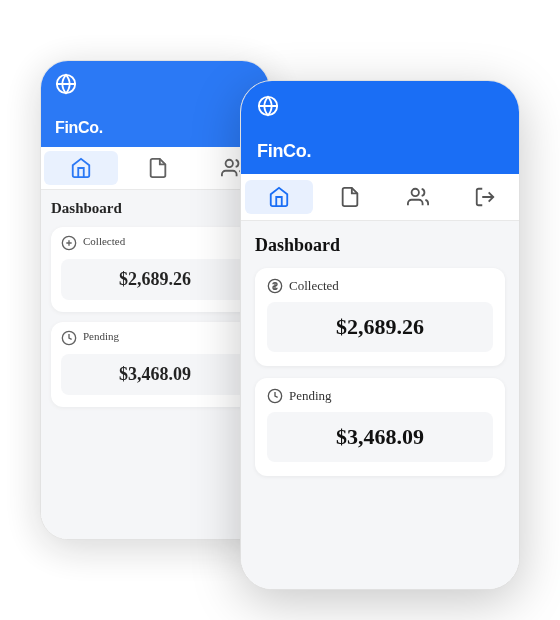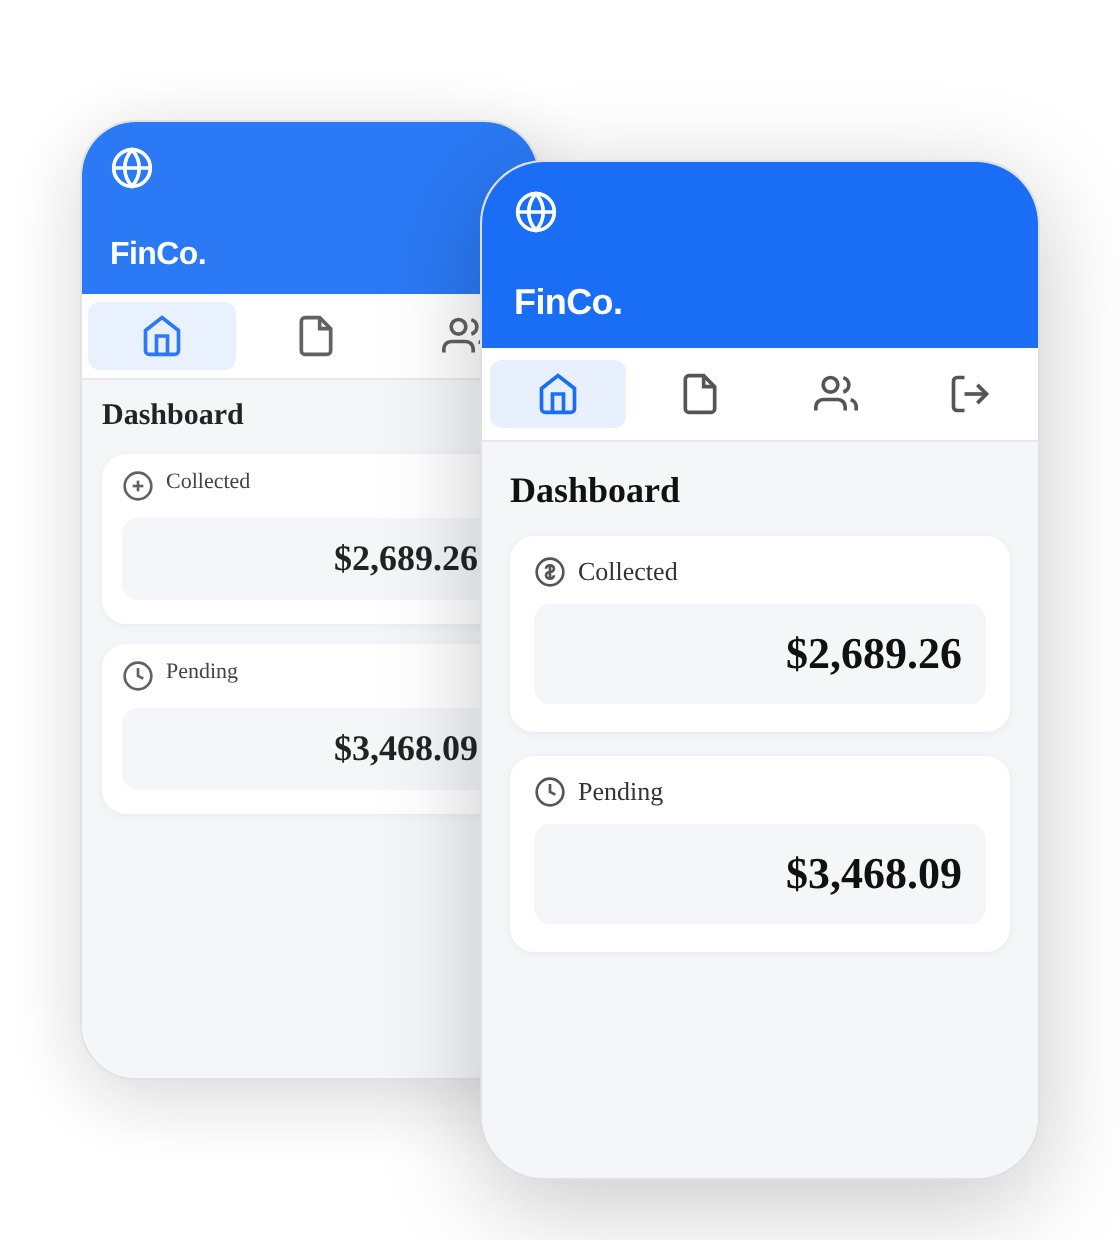--- a/index.html
+++ b/index.html
@@ -145,21 +145,21 @@
     .label-icon {
       width: 16px;
       height: 16px;
       color: #555;
     }
 
     .card-value-box {
       background: #f5f6f8;
       border-radius: 8px;
       padding: 12px;
-      text-align: right;
+      text-align: center;
     }
 
     .card-value {
       font-size: 22px;
       font-weight: 700;
       color: #111;
     }
 
     .bottom-invoices {
       display: flex;

